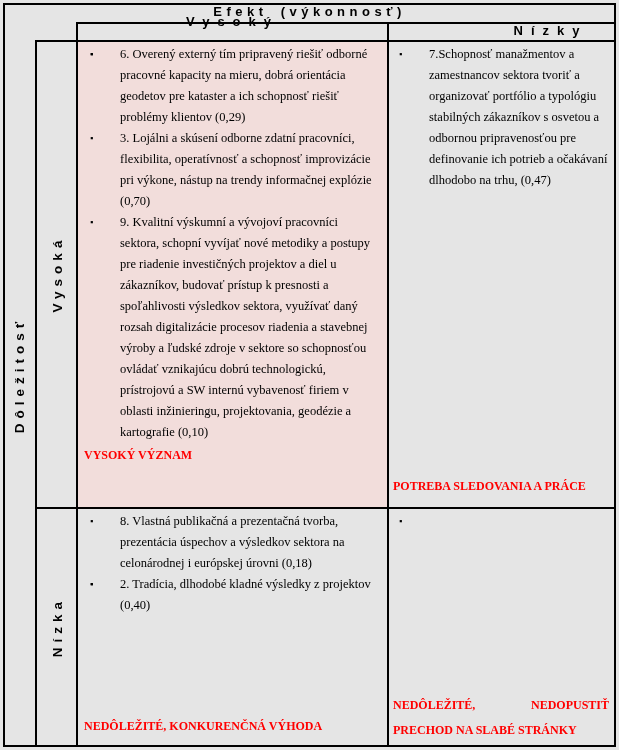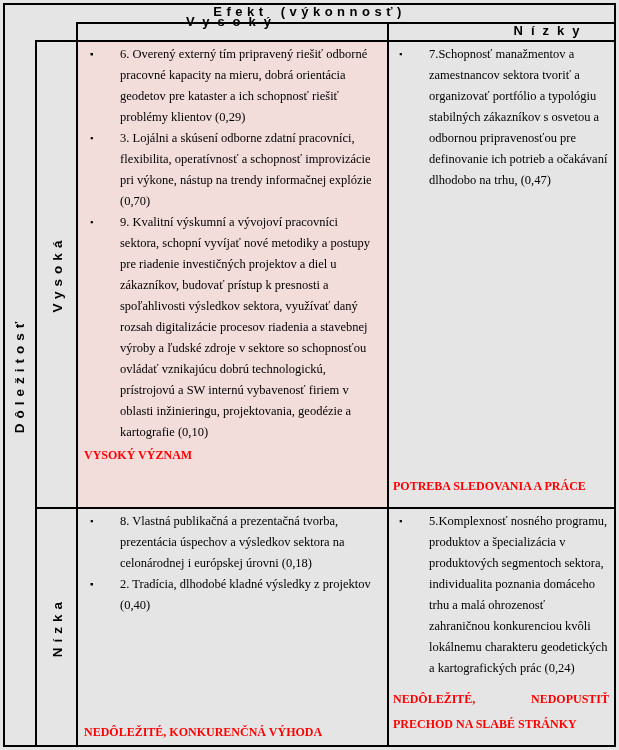--- a/index.html
+++ b/index.html
@@ -32,22 +32,22 @@
   #cell-hh{left:78px;top:42px;width:309px;height:465px;background:#f2dddb;
            padding:2px 8px 0 6px;box-sizing:border-box;}
   #cell-hl{left:389px;top:42px;width:227px;height:465px;padding:2px 8px 0 4px;box-sizing:border-box;}
   #cell-lh{left:78px;top:509px;width:309px;height:238px;padding:2px 8px 0 6px;box-sizing:border-box;}
   #cell-ll{left:389px;top:509px;width:227px;height:238px;padding:2px 8px 0 4px;box-sizing:border-box;}
   .item{position:relative;padding-left:36px;text-align:left;}
   .item .bullet{position:absolute;left:6px;top:0;font-size:9px;line-height:21px;}
   .verdict{margin-top:auto;color:#ff0000;font-weight:bold;font-size:12px;line-height:25px;}
   #cell-hh .verdict{margin-bottom:40px;}
   #cell-hl .verdict{margin-bottom:8px;width:216px;text-align:justify;}
-  #cell-lh .verdict{margin-bottom:2px;}
-  #cell-ll .verdict{margin-bottom:10px;width:216px;text-align:justify;}
+  #cell-lh .verdict{margin-bottom:8px;}
+  #cell-ll .verdict{margin-bottom:4px;width:216px;text-align:justify;}
 </style>
 </head>
 <body>
 
 <div id="stage">
 
   <div class="outer"></div>
   <div class="line" id="h-title-bottom"></div>
   <div class="line" id="h-header-bottom"></div>
   <div class="line" id="h-row-divider"></div>
@@ -100,18 +100,17 @@
     <div class="item">
       <span class="bullet">▪</span>
       <span>2. Tradícia, dlhodobé kladné výsledky z projektov (0,40)</span>
     </div>
     <div class="verdict">NEDÔLEŽITÉ, KONKURENČNÁ VÝHODA</div>
   </div>
 
   <div class="cell" id="cell-ll">
     <div class="item">
       <span class="bullet">▪</span>
-      <span>5.Komplexnosť nosného programu, produktov a špecializácia v produktových segmentoch sektora, individualita poznania domáceho trhu a malá ohrozenosť zahraničnou konkurenciou kvôli lokálnemu charakteru geodetických a kartografických prác (0,24)</span>
     </div>
     <div class="verdict">NEDÔLEŽITÉ, NEDOPUSTIŤ PRECHOD NA SLABÉ STRÁNKY</div>
   </div>
 
 </div>
 
 </body></html>

